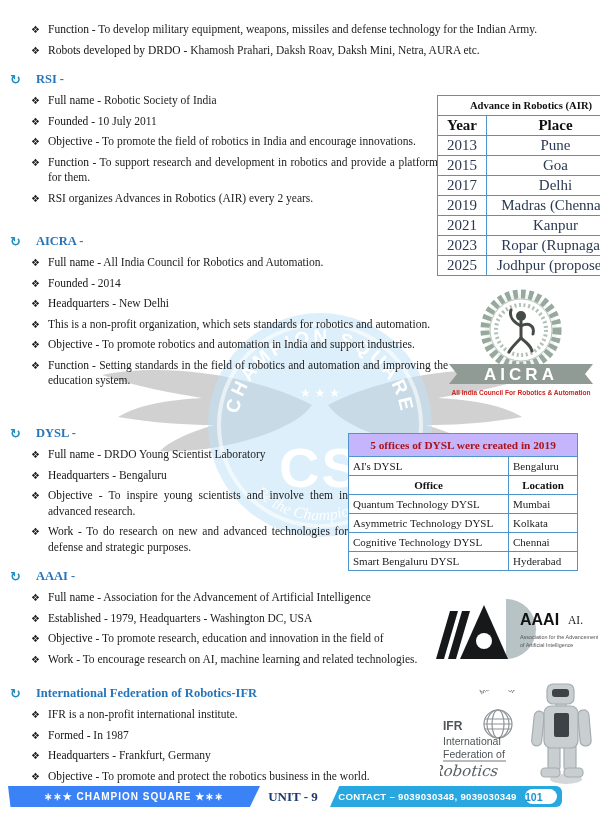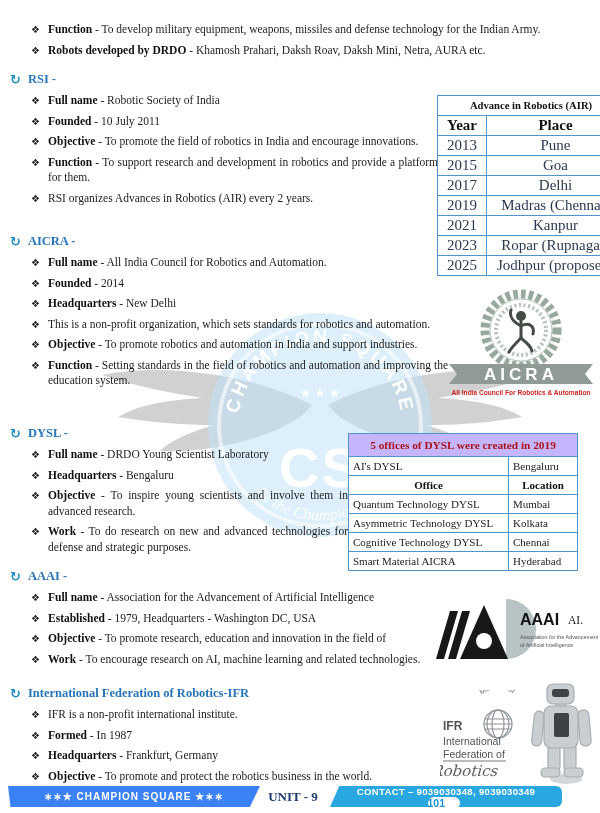--- a/index.html
+++ b/index.html
@@ -3,25 +3,25 @@
 <meta charset="utf-8">
 <style>
   html,body{margin:0;padding:0;background:#ffffff;}
   .page{position:relative;width:600px;height:813px;background:#ffffff;overflow:hidden;
         font-family:"Liberation Serif",serif;color:#1c1c1c;border-right:2px solid #dcdcdc;}
   .layer{position:absolute;z-index:1;}
   
   .bullet{position:relative;padding-left:40px;margin-bottom:5px;font-size:11.5px;line-height:1.35;}
   .dia{position:absolute;left:23px;top:1px;font-size:10px;color:#1f1f1f;font-family:"DejaVu Sans",sans-serif;}
   .btxt{display:block;text-align:justify;}
-  .btxt b{font-weight:bold;color:#111;}
+  .btxt b{font-weight:normal;color:#111;}
   
   .sec-head{display:flex;align-items:center;margin:0 0 6px 2px;}
   .marker{color:#1e8bc3;font-weight:bold;font-size:13px;line-height:1;font-family:"DejaVu Sans",sans-serif;}
-  .sec-title{color:#2674b9;font-weight:bold;font-size:12.5px;margin-left:7px;}
+  .sec-title{color:#2674b9;font-weight:bold;font-size:12.5px;margin-left:15px;}
   
   table{border-collapse:collapse;background:#ffffff;}
   .air-tbl{position:absolute;left:437px;top:95px;width:188px;z-index:2;}
   .air-tbl td,.air-tbl th{border:1px solid #4e94cd;font-size:15px;text-align:center;padding:1px 2px;}
   .air-tbl .t-title{font-weight:bold;color:#101010;height:17px;font-size:10.6px;}
   .air-tbl th{font-weight:bold;color:#101010;height:14px;}
   .air-tbl td{color:#2b3a52;height:12px;}
   .air-col-year{width:44px;}
   .dysl-tbl{position:absolute;left:348px;top:433px;width:230px;z-index:2;}
   .dysl-tbl td,.dysl-tbl th{border:1px solid #4e94cd;font-size:11px;padding:1px 4px;}
@@ -29,21 +29,21 @@
   .dysl-tbl th{font-weight:bold;color:#101010;text-align:center;height:16px;}
   .dysl-tbl td{color:#1c1c1c;height:16px;}
   .dysl-col-loc{width:60px;}
   
   .footer-left{position:absolute;left:8px;top:786px;width:252px;height:21px;background:#3b82f6;z-index:3;
                clip-path:polygon(0 0,100% 0,96% 100%,1% 100%);display:flex;align-items:center;justify-content:center;}
   .footer-left span{color:#ffffff;font-family:"Liberation Sans",sans-serif;font-weight:bold;font-size:10px;letter-spacing:1px;}
   .footer-unit{position:absolute;left:256px;top:786px;width:74px;height:21px;z-index:3;text-align:center;
                font-family:Liberation Serif, serif;font-weight:bold;font-size:13px;color:#1d3a70;line-height:21px;}
   .footer-right{position:absolute;left:330px;top:786px;width:232px;height:21px;background:#28a7e0;z-index:3;
-                clip-path:polygon(4% 0,100% 0,100% 100%,0 100%);display:flex;align-items:center;border-radius:0 6px 6px 0;flex-direction:column;}
+                clip-path:polygon(4% 0,100% 0,100% 100%,0 100%);display:flex;align-items:center;border-radius:0 6px 6px 0;}
   .footer-right .contact{flex:1;text-align:center;color:#ffffff;font-family:"Liberation Sans",sans-serif;
                 font-weight:bold;font-size:9.6px;letter-spacing:.3px;}
   .page-pill{width:32px;height:15px;background:#ffffff;border-radius:8px;margin-right:5px;
              display:flex;align-items:center;}
   .page-pill span{color:#1992d4;font-family:"Liberation Sans",sans-serif;font-weight:bold;font-size:10.5px;}
   .wm{position:absolute;left:70px;top:275px;z-index:0;}
 </style>
 </head>
 <body>
 
@@ -238,21 +238,21 @@
         </tr>
     <tr>
           <td>Asymmetric Technology DYSL</td>
           <td>Kolkata</td>
         </tr>
     <tr>
           <td>Cognitive Technology DYSL</td>
           <td>Chennai</td>
         </tr>
     <tr>
-          <td>Smart Material AICRA</td>
+          <td>Smart Bengaluru DYSL</td>
           <td>Hyderabad</td>
         </tr>
   </tbody>
     </table>
 
   <div class="layer" style="left:8px;top:569px;width:432px;">
     <div class="sec-head">
         <span class="marker">↻</span>
         <span class="sec-title">AAAI -</span>
       </div>

